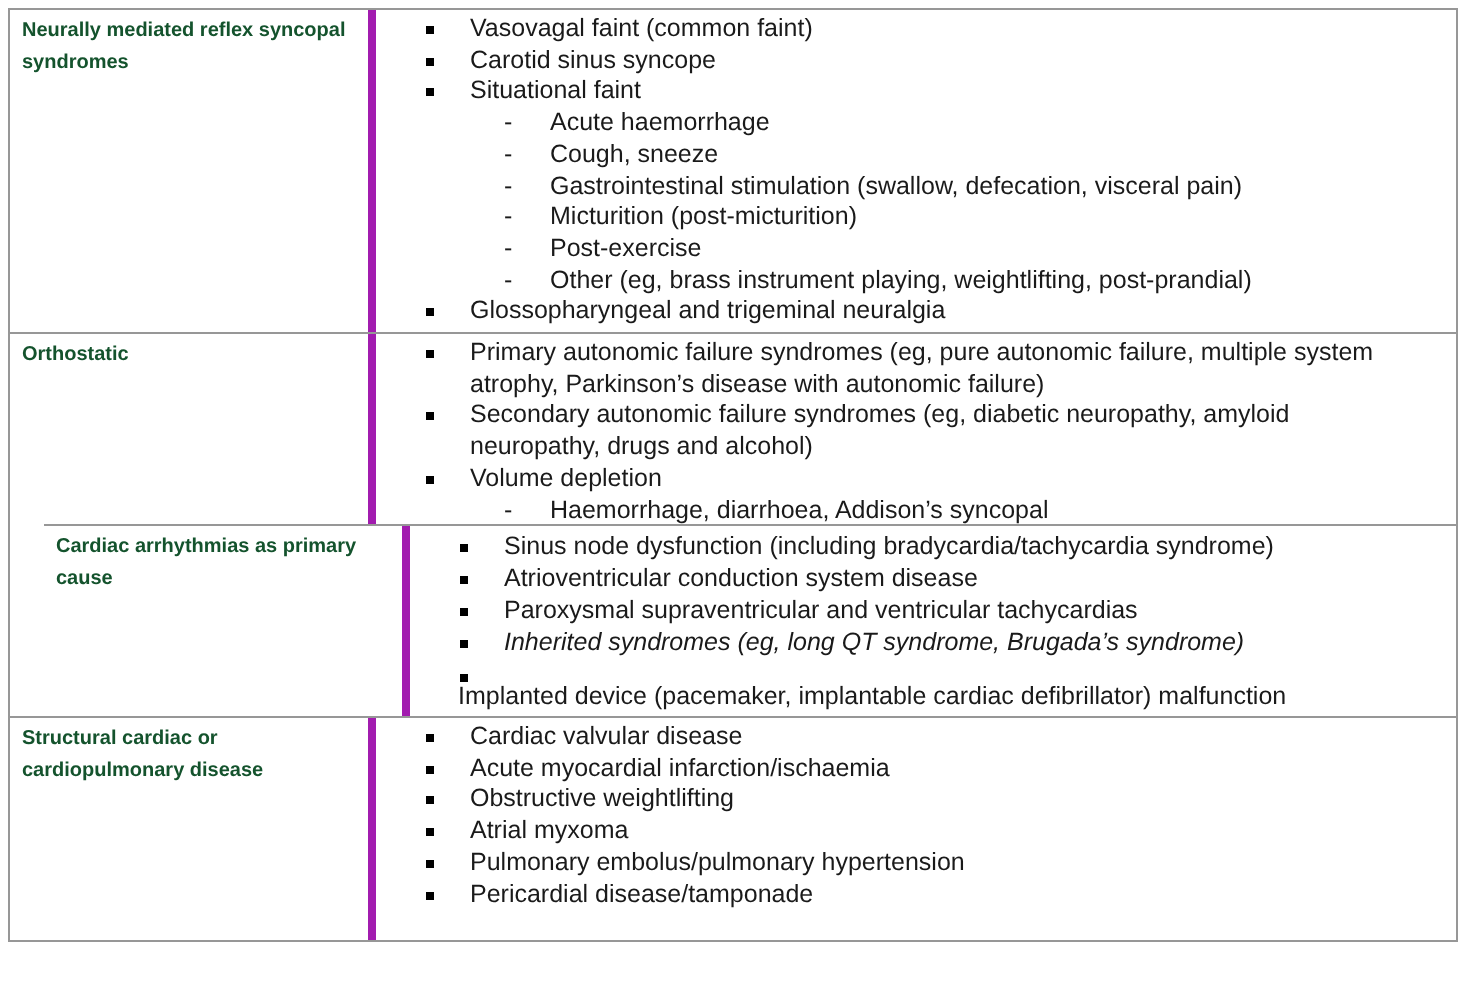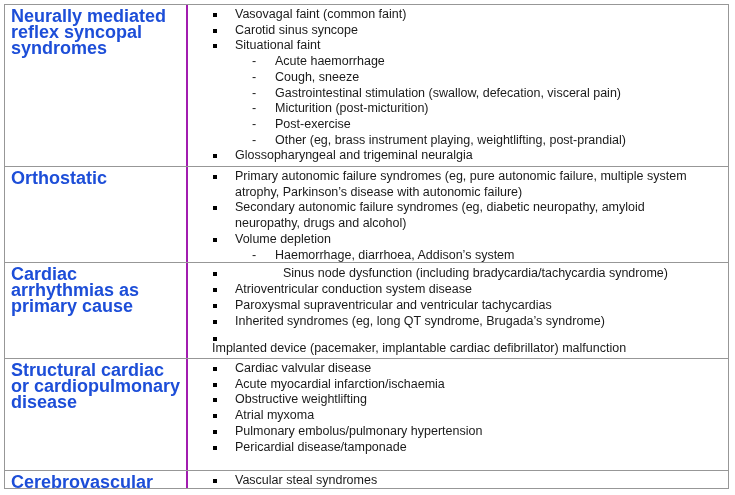--- a/index.html
+++ b/index.html
@@ -28,27 +28,27 @@
     display: flex;
     overflow: hidden;
     box-sizing: border-box;
   }
   .trow + .trow {
     border-top: 1px solid #979797;
   }
   .cat-cell {
     width: 183px;
     flex: none;
-    border-right: 2px solid #a21caf;
+    border-right: 4px solid #a21caf;
     box-sizing: border-box;
     padding: 3px 4px 0 6px;
     font-weight: bold;
-    font-size: 18px;
+    font-size: 10px;
     line-height: 16px;
-    color: #1d4ed8;
+    color: #14532d;
     overflow: hidden;
   }
   .items-cell {
     flex: 1;
     box-sizing: border-box;
     padding: 2px 28px 0 24px;
     font-size: 12.5px;
     line-height: 15.7px;
     color: #1a1a1a;
     overflow: hidden;
@@ -159,46 +159,46 @@
             <span class="item-text">Secondary autonomic failure syndromes (eg, diabetic neuropathy, amyloid neuropathy, drugs and alcohol)</span>
           </div>
           <div class="bullet-item">
             <span class="marker">
               <span class="sq"></span>
             </span>
             <span class="item-text">Volume depletion</span>
           </div>
           <div class="dash-subitem">
             <span class="marker">-</span>
-            <span class="item-text">Haemorrhage, diarrhoea, Addison’s system</span>
-          </div>
-        </div>
-      </div>
-      <div class="trow" style="height: 96px;">
+            <span class="item-text">Haemorrhage, diarrhoea, Addison’s syncopal</span>
+          </div>
+        </div>
+      </div>
+      <div class="trow" style="height: 96px; margin-left: 17px;">
         <div class="cat-cell"><span>Cardiac arrhythmias as primary cause</span></div>
         <div class="items-cell">
-          <div class="bullet-item" style="margin-top: 0.6px; gap: 48px;">
+          <div class="bullet-item" style="margin-top: 0.6px;">
             <span class="marker">
               <span class="sq"></span>
             </span>
             <span class="item-text">Sinus node dysfunction (including bradycardia/tachycardia syndrome)</span>
           </div>
           <div class="bullet-item" style="margin-top: 0.6px;">
             <span class="marker">
               <span class="sq"></span>
             </span>
             <span class="item-text">Atrioventricular conduction system disease</span>
           </div>
           <div class="bullet-item" style="margin-top: 0.6px;">
             <span class="marker">
               <span class="sq"></span>
             </span>
             <span class="item-text">Paroxysmal supraventricular and ventricular tachycardias</span>
           </div>
-          <div class="bullet-item" style="margin-top: 0.6px;">
+          <div class="bullet-item" style="margin-top: 0.6px; font-style: italic;">
             <span class="marker">
               <span class="sq"></span>
             </span>
             <span class="item-text">Inherited syndromes (eg, long QT syndrome, Brugada’s syndrome)</span>
           </div>
           <div class="bullet-item" style="margin-top: 0.6px; flex-direction: column;">
             <span class="marker">
               <span class="sq"></span>
             </span>
             <span class="item-text">Implanted device (pacemaker, implantable cardiac defibrillator) malfunction</span>
@@ -242,28 +242,17 @@
             <span class="marker">
               <span class="sq"></span>
             </span>
             <span class="item-text">Pulmonary embolus/pulmonary hypertension</span>
           </div>
           <div class="bullet-item">
             <span class="marker">
               <span class="sq"></span>
             </span>
             <span class="item-text">Pericardial disease/tamponade</span>
-          </div>
-        </div>
-      </div>
-      <div class="trow" style="height: 18px;">
-        <div class="cat-cell"><span>Cerebrovascular</span></div>
-        <div class="items-cell">
-          <div class="bullet-item">
-            <span class="marker">
-              <span class="sq"></span>
-            </span>
-            <span class="item-text">Vascular steal syndromes</span>
           </div>
         </div>
       </div>
     </div>
 </div>
 
 </body></html>

